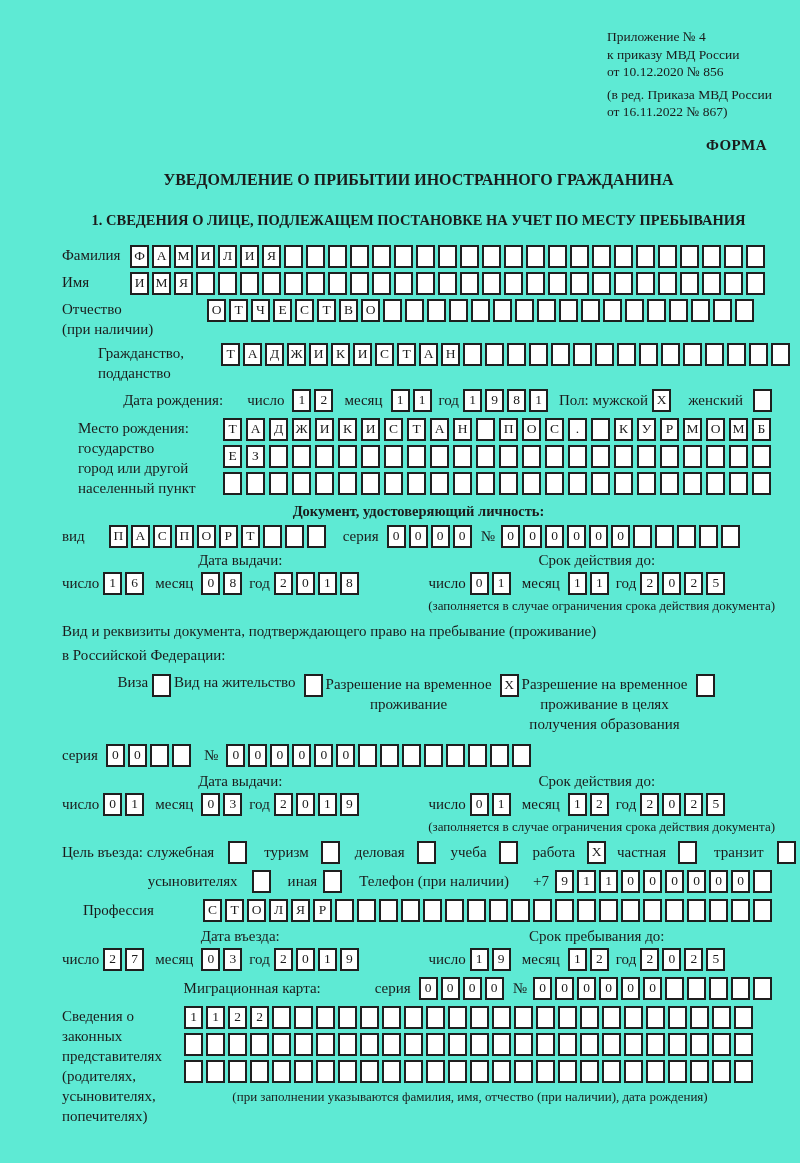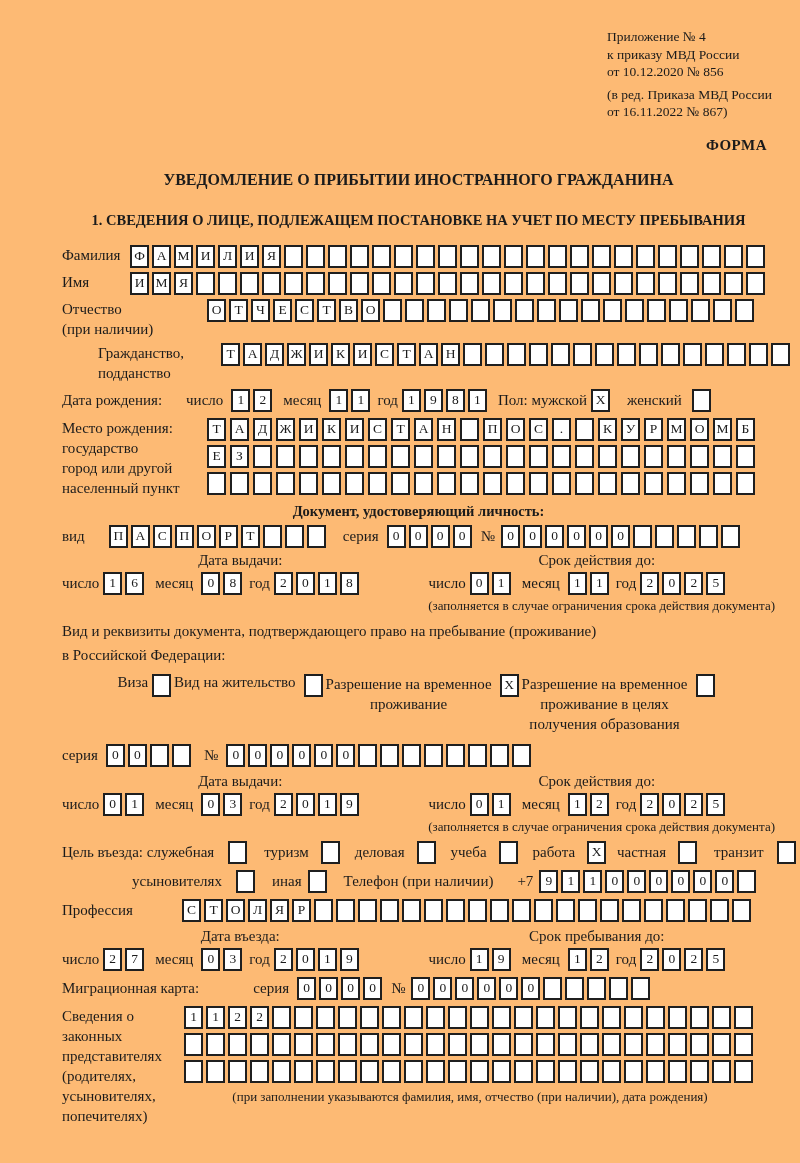--- a/index.html
+++ b/index.html
@@ -1,18 +1,18 @@
 <!DOCTYPE html>
 <html><head>
 <meta charset="utf-8">
 <style>
   * { margin:0; padding:0; box-sizing:border-box; }
   html,body { background:#ffffff; }
   .page {
-    width:800px; height:1163px; background:#fdba74; color:#1b1b1b;
+    width:800px; height:1163px; background:#5eead4; color:#1b1b1b;
     font-family:"Liberation Serif","DejaVu Serif",serif; font-size:15px;
     padding:28px 25px 14px 62px; overflow:hidden; position:relative;
   }
   
   .hdr { margin-left:545px; width:175px; font-size:13.5px; line-height:1.3; }
   .hdr .rev { margin-top:5px; }
   .forma { text-align:right; font-weight:bold; font-size:15px; margin:16px 8px 0 0; letter-spacing:.5px; }
   .title { text-align:center; font-weight:bold; font-size:16px; line-height:1.5; margin-top:14px; }
   .uline { display:inline-block; width:56px; border-bottom:2px solid #2a2a2a; height:14px; margin-left:8px; }
   .sec1 { font-weight:bold; font-size:14.5px; text-align:center; margin-top:20px; }
@@ -41,21 +41,21 @@
   .para { line-height:22px; margin-bottom:2px; }
   .cbrow { display:flex; align-items:flex-start; justify-content:center; margin:8px 0 10px; padding-right:2px; }
   .cbitem { display:flex; align-items:flex-start; }
   .cblabel { text-align:center; line-height:20px; }
   .cbitem .cells { margin-left:8px; margin-top:0; }
   .purpose { flex-wrap:nowrap;gap:8px; }
   .g4{margin-left:4px}.g6{margin-left:6px}.g8{margin-left:8px}.g10{margin-left:10px}
   .g14{margin-left:14px}.g24{margin-left:24px}.g54{margin-left:54px}.g70{margin-left:70px}
   .repsrow { margin-top:6px; }
   .repnote { font-size:13px; text-align:center; margin-top:6px; line-height:16px; }
-  .mt6 { margin-top:6px; }
+  .mt6 { margin-top:6px;justify-content:flex-end; }
 </style>
 </head>
 <body>
 
 <div class="page">
 
   <div class="hdr">
     <div>Приложение № 4</div>
     <div>к приказу МВД России</div>
     <div>от 10.12.2020 № 856</div>

